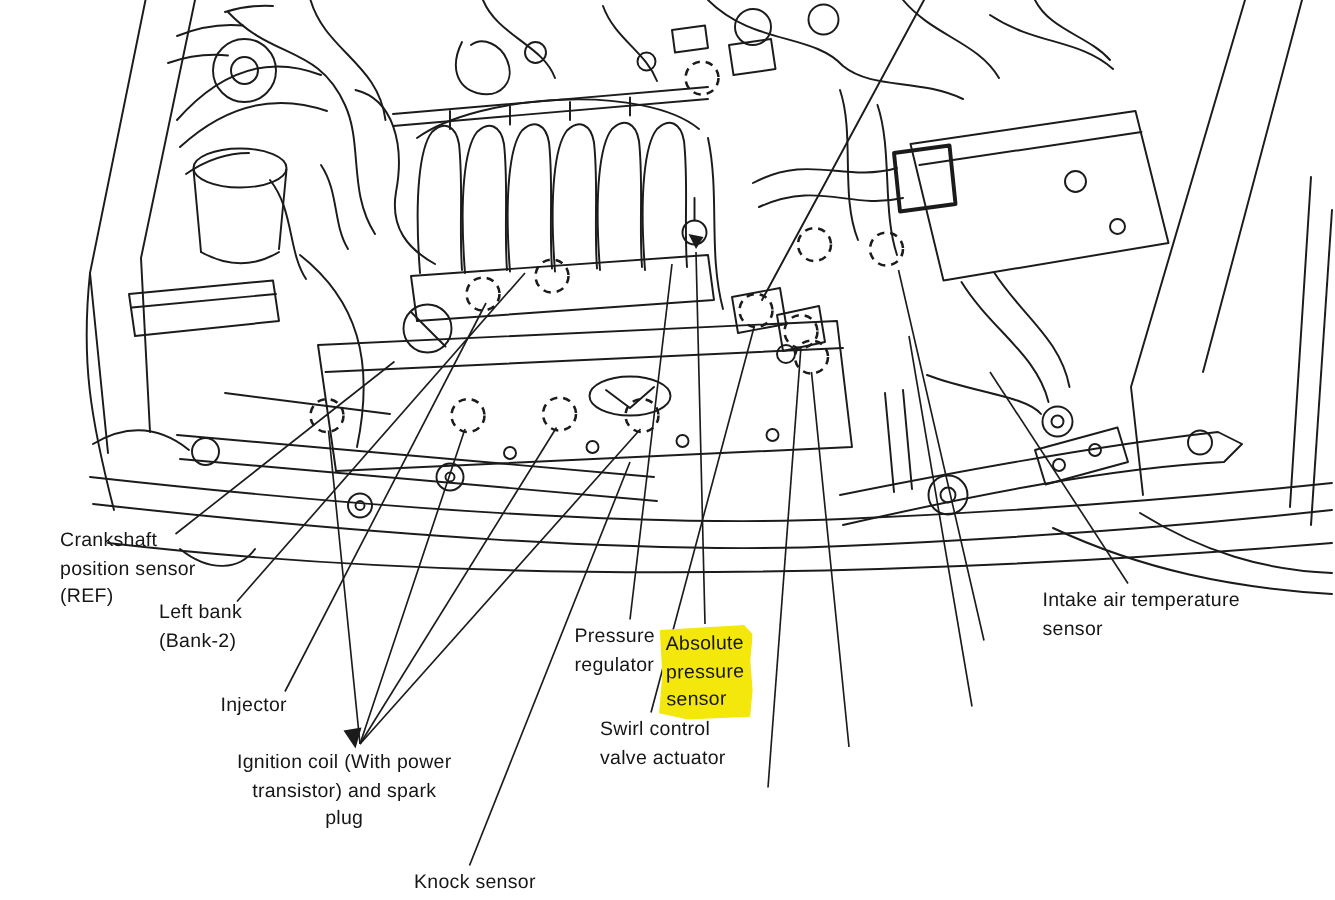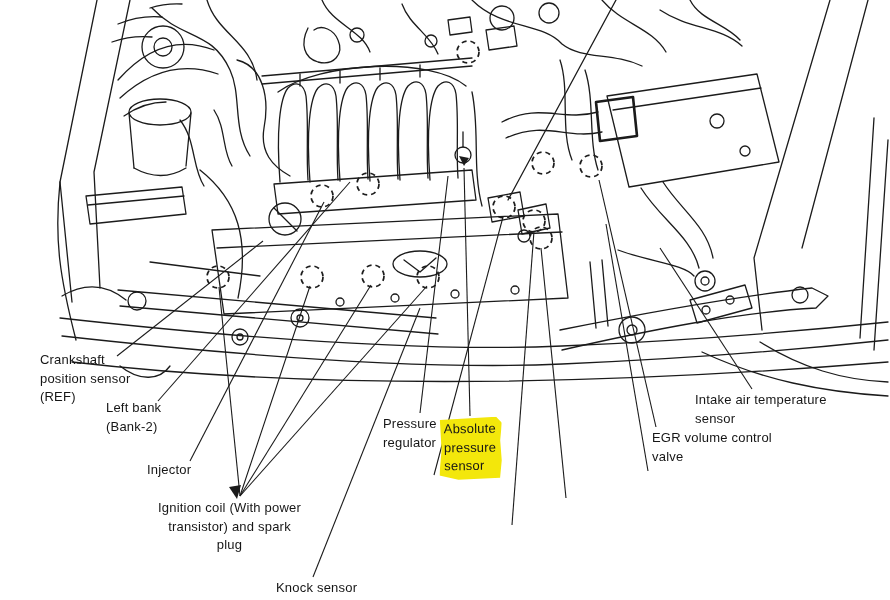--- a/index.html
+++ b/index.html
@@ -233,18 +233,18 @@
     <div class="lbl l-injector">Injector</div>
     <div class="lbl l-ignition">Ignition coil (With power
 transistor) and spark
 plug</div>
     <div class="lbl l-knock">Knock sensor</div>
     <div class="lbl l-pressreg">Pressure
 regulator</div>
     <div class="lbl l-abs hl">Absolute
 pressure
 sensor</div>
-    <div class="lbl l-egr">EGR volume control
-valve</div>
+    <div class="lbl l-swirl">Swirl control
+valve actuator</div>
     <div class="lbl l-iat">Intake air temperature
 sensor</div>
   </div>
 </div>
 
 </body></html>

